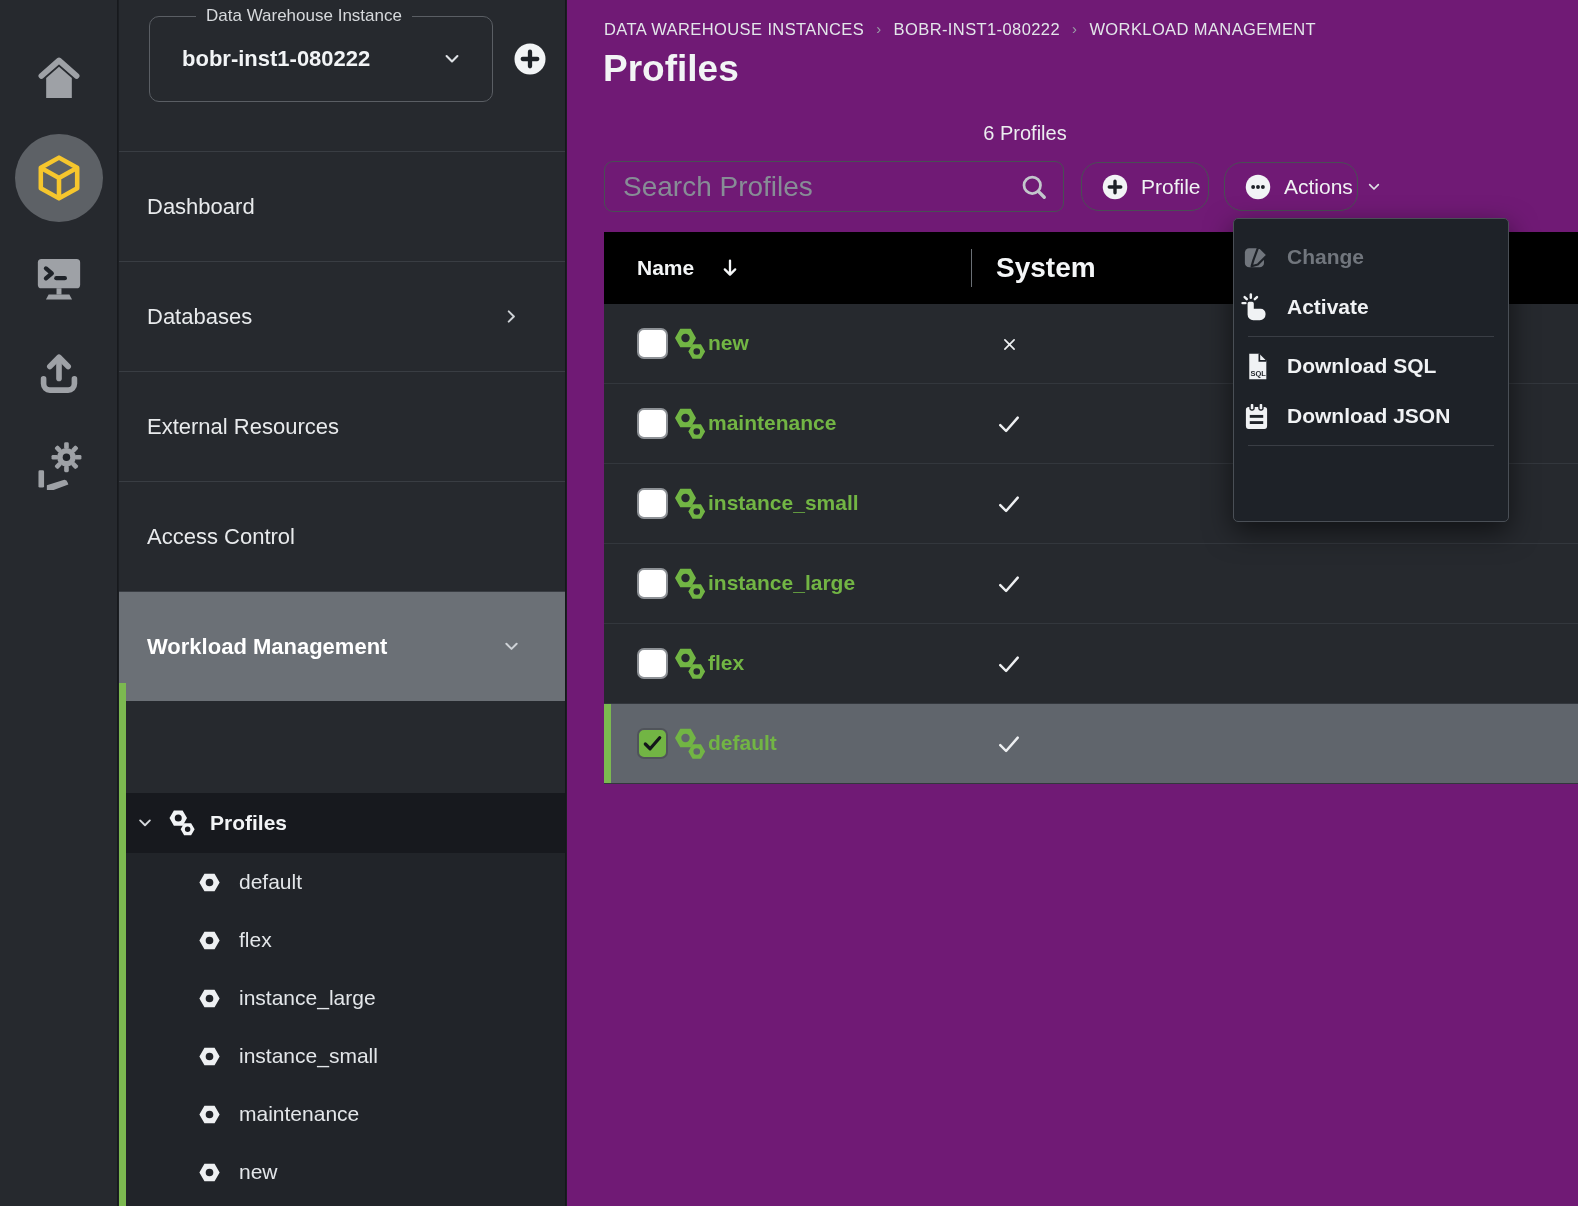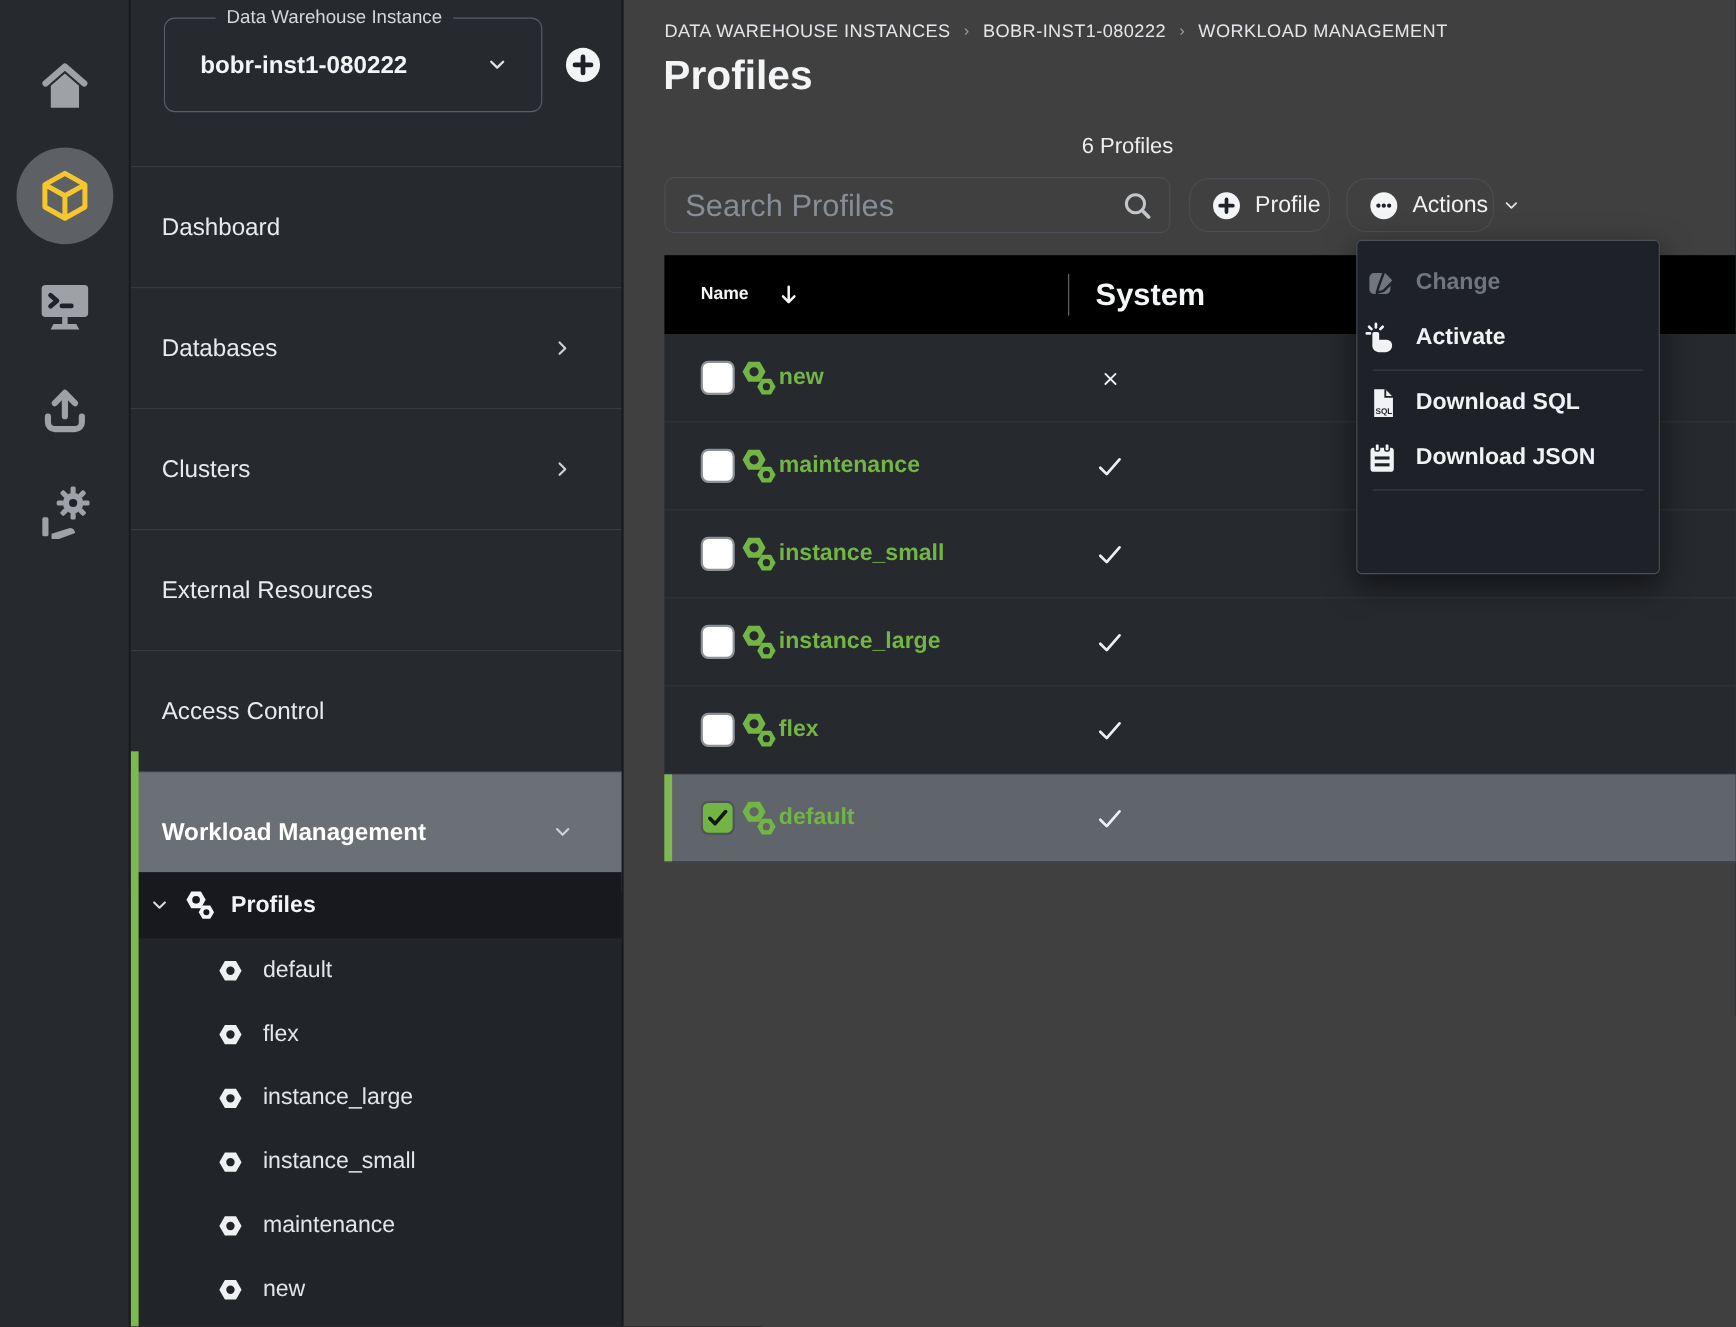--- a/index.html
+++ b/index.html
@@ -40,42 +40,42 @@
   .green-bar { position:absolute; left:0; top:683px; bottom:0; width:7px; background:#7cb950; z-index:4; }
 
   .tree { position:absolute; top:793px; left:0; right:0; bottom:0; background:#212429; }
   .tree-head { height:60px; background:#17191e; display:flex; align-items:center; padding-left:17px; gap:13px; font-weight:700; font-size:21px; color:#f2f4f6; cursor:pointer; }
   .tree-head .chev { width:18px; height:18px; color:#d6d9dd; }
   .tree-head .hexes { width:30px; height:30px; color:#f2f4f6; }
   .tree-item { height:58px; display:flex; align-items:center; padding-left:77px; gap:16px; font-size:21px; color:#e3e6e9; cursor:pointer; }
   .tree-item .hex { width:27px; height:27px; color:#eef0f2; }
 
   
-  .main { position:absolute; left:567px; top:0; right:0; bottom:0; background:#404040; }
+  .main { position:absolute; left:567px; top:0; right:0; bottom:0; background:#701a75; }
   .breadcrumb { position:absolute; left:37px; top:20px; display:flex; align-items:center; gap:12px; font-size:16.5px; letter-spacing:.4px; color:#e3e6ea; white-space:nowrap; }
   .crumb { cursor:pointer; }
   .crumb-sep { color:#9aa0a7; font-size:15px; transform:translateY(-1px); }
   .page-title { position:absolute; left:36px; top:48px; font-size:37px; font-weight:600; color:#f2f4f5; }
   .count { position:absolute; left:37px; top:122px; width:842px; text-align:center; font-size:20px; color:#eceef0; }
 
   .search { position:absolute; left:37px; top:161px; width:460px; height:51px; border:1px solid #4a4e55; border-radius:9px; display:flex; align-items:center; padding:0 14px 0 18px; }
   .search input { flex:1; background:transparent; border:none; outline:none; font-size:28px; color:#e8ebee; font-family:inherit; }
   .search input::placeholder { color:#878d96; }
   .search .icon { width:30px; height:30px; color:#c3c7cc; }
 
   .btn { position:absolute; top:162px; height:49px; border:1px solid #4a4e55; border-radius:18px; display:flex; align-items:center; gap:11px; padding:0 18px; font-size:21px; color:#f0f2f3; cursor:pointer; background:transparent; }
   .btn .circ { width:30px; height:30px; color:#f2f4f6; }
   .btn .chev { width:16px; height:16px; color:#dfe2e6; margin-left:2px; }
   .btn-profile { left:514px; width:128px; }
   .btn-actions { left:657px; width:134px; }
 
   
   .table { position:absolute; left:37px; top:232px; right:0; }
   .thead { height:72px; background:#000000; position:relative; display:flex; align-items:center; }
-  .th-name { margin-left:33px; display:flex; align-items:center; gap:24px; font-size:16px; font-weight:700; color:#f4f6f7; cursor:pointer; }
+  .th-name { margin-left:33px; display:flex; align-items:center; gap:24px; font-size:21px; font-weight:700; color:#f4f6f7; cursor:pointer; }
   .th-name .sort { width:24px; height:24px; color:#f4f6f7; }
   .th-sep { position:absolute; left:367px; top:17px; width:1px; height:38px; background:#6a6f75; }
   .th-system { position:absolute; left:392px; font-size:28px; font-weight:700; color:#f4f6f7; }
   .row { height:80px; position:relative; border-bottom:1px solid #33373d; background:#26292e; cursor:pointer; }
   .row.selected { background:#60656c; }
   .row.selected::before { content:""; position:absolute; left:0; top:0; bottom:0; width:7px; background:#7cb950; }
   .checkbox { position:absolute; left:33px; top:24px; width:31px; height:31px; background:#ffffff; border:2px solid #8d9196; border-radius:7px; cursor:pointer; }
   .checkbox.checked { background:#72b544; border-color:#50545a; padding:2px; }
   .row .hexes { position:absolute; left:68px; top:22px; width:36px; height:36px; color:#72b544; }
   .row .rname { position:absolute; left:104px; top:27px; font-size:21px; font-weight:700; color:#72b544; }
@@ -163,28 +163,20 @@
       </div>
       <div class="menu-item">
         <span>Databases</span>
         <span class="icon chev">
           <svg viewBox="0 0 24 24">
             <path d="M8.5 5.5 15 12 8.5 18.5" fill="none" stroke="currentColor" stroke-width="2.5" stroke-linecap="round" stroke-linejoin="round"></path>
           </svg>
         </span>
       </div>
       <div class="menu-item">
-        <span>Clusters</span>
-        <span class="icon chev">
-          <svg viewBox="0 0 24 24">
-            <path d="M8.5 5.5 15 12 8.5 18.5" fill="none" stroke="currentColor" stroke-width="2.5" stroke-linecap="round" stroke-linejoin="round"></path>
-          </svg>
-        </span>
-      </div>
-      <div class="menu-item">
         <span>External Resources</span>
       </div>
       <div class="menu-item">
         <span>Access Control</span>
       </div>
       <div class="menu-item selected">
         <span>Workload Management</span>
         <span class="icon chev">
           <svg viewBox="0 0 24 24">
             <path d="M5.5 8.5 12 15 18.5 8.5" fill="none" stroke="currentColor" stroke-width="2.5" stroke-linecap="round" stroke-linejoin="round"></path>

